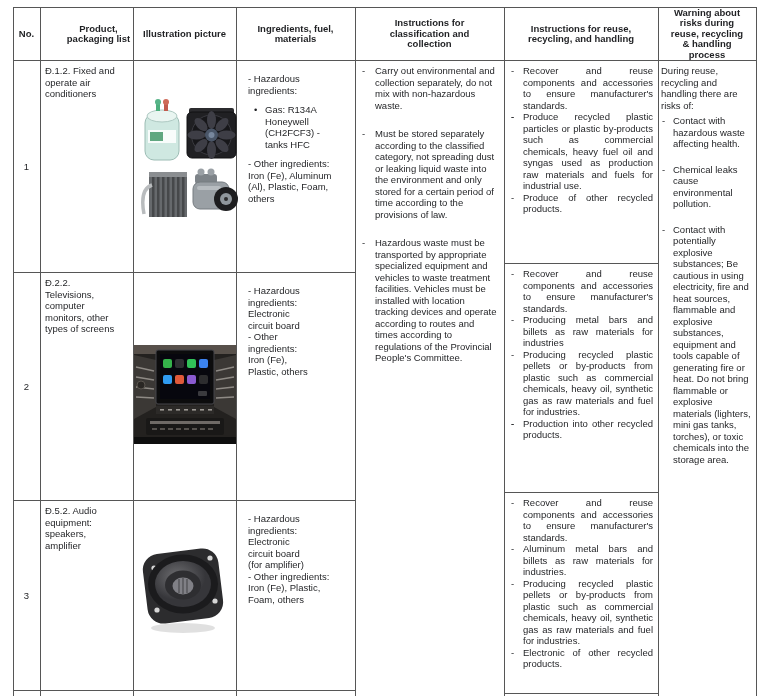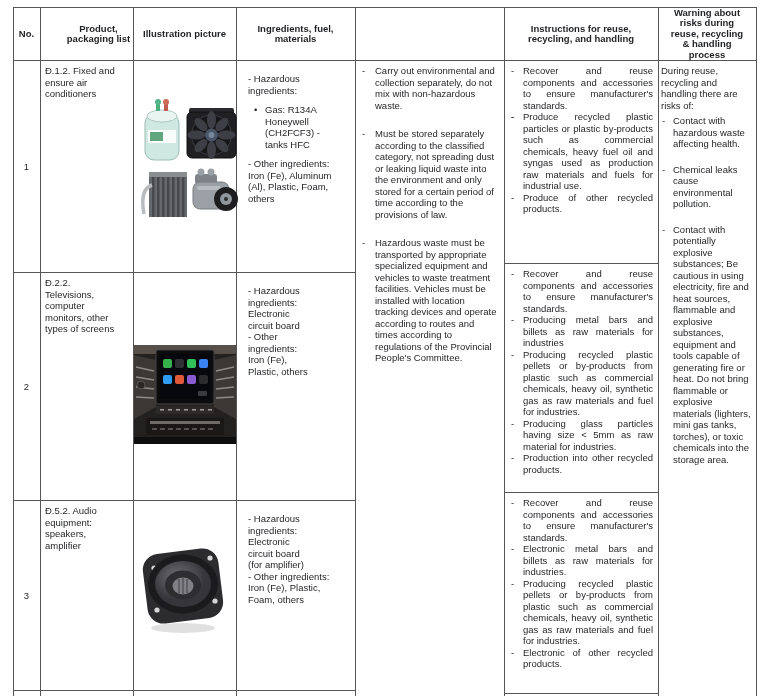--- a/index.html
+++ b/index.html
@@ -47,34 +47,37 @@
     <div class="hline" style="left:504px;top:492px;width:154px"></div>
     <div class="hline" style="left:504px;top:693px;width:154px"></div>
   </div>
 
   <div class="hcell" style="left:13px;width:27px">No.</div>
   <div class="hcell" style="left:52px;width:93px">Product,
 packaging list</div>
   <div class="hcell" style="left:133px;width:103px">Illustration picture</div>
   <div class="hcell" style="left:236px;width:119px">Ingredients, fuel,
 materials</div>
+  <div class="hcell" style="left:355px;width:149px">Instructions for
+classification and
+collection</div>
   <div class="hcell" style="left:504px;width:154px">Instructions for reuse,
 recycling, and handling</div>
   <div class="hcell" style="left:658px;width:98px">Warning about
 risks during
 reuse, recycling
 &amp; handling
 process</div>
 
   <div class="numcell" style="left:13px;top:60px;width:27px;height:212px">1</div>
   <div class="numcell" style="left:13px;top:272px;width:27px;height:228px">2</div>
   <div class="numcell" style="left:13px;top:500px;width:27px;height:190px">3</div>
 
   <div class="txt pre" style="left:45px;top:65px;width:85px">Đ.1.2. Fixed and
-ensure air
+operate air
 conditioners</div>
   <div class="txt pre" style="left:45px;top:277px;width:85px">Đ.2.2.
 Televisions,
 computer
 monitors, other
 types of screens</div>
   <div class="txt pre" style="left:45px;top:505px;width:85px">Đ.5.2. Audio
 equipment:
 speakers,
 amplifier</div>
@@ -255,26 +258,26 @@
   <div class="txt reu" style="left:509px;top:65px;width:144px">
     <div class="li"><span class="b">-</span><span>Recover and reuse components and accessories to ensure manufacturer's standards.</span></div>
     <div class="li"><span class="b">-</span></div>
     <div class="li"><span class="b">-</span><span>Produce recycled plastic particles or plastic by-products such as commercial chemicals, heavy fuel oil and syngas used as production raw materials and fuels for industrial use.</span></div>
     <div class="li"><span class="b">-</span><span>Produce of other recycled products.</span></div>
   </div>
   <div class="txt reu" style="left:509px;top:268px;width:144px">
     <div class="li"><span class="b">-</span><span>Recover and reuse components and accessories to ensure manufacturer's standards.</span></div>
     <div class="li"><span class="b">-</span><span>Producing metal bars and billets as raw materials for industries</span></div>
     <div class="li"><span class="b">-</span><span>Producing recycled plastic pellets or by-products from plastic such as commercial chemicals, heavy oil, synthetic gas as raw materials and fuel for industries.</span></div>
-    <div class="li"><span class="b">-</span><span>Producing glass particles having size &lt; 5mm as raw material for industries.</span></div>
+    <div class="li"><span class="b">-</span></div>
     <div class="li"><span class="b">-</span><span>Production into other recycled products.</span></div>
   </div>
   <div class="txt reu" style="left:509px;top:497px;width:144px">
     <div class="li"><span class="b">-</span><span>Recover and reuse components and accessories to ensure manufacturer's standards.</span></div>
-    <div class="li"><span class="b">-</span><span>Electronic metal bars and billets as raw materials for industries.</span></div>
+    <div class="li"><span class="b">-</span><span>Aluminum metal bars and billets as raw materials for industries.</span></div>
     <div class="li"><span class="b">-</span><span>Producing recycled plastic pellets or by-products from plastic such as commercial chemicals, heavy oil, synthetic gas as raw materials and fuel for industries.</span></div>
     <div class="li"><span class="b">-</span><span>Electronic of other recycled products.</span></div>
   </div>
 
   <div class="txt warn" style="left:661px;top:65px;width:92px">
     <div>During reuse, recycling and handling there are risks of:</div>
     <div class="li first"><span class="b">-</span><span>Contact with hazardous waste affecting health.</span></div>
     <div class="li"><span class="b">-</span><span>Chemical leaks cause environmental pollution.</span></div>
     <div class="li"><span class="b">-</span><span>Contact with potentially explosive substances; Be cautious in using electricity, fire and heat sources, flammable and explosive substances, equipment and tools capable of generating fire or heat. Do not bring flammable or explosive materials (lighters, mini gas tanks, torches), or toxic chemicals into the storage area.</span></div>
   </div>

